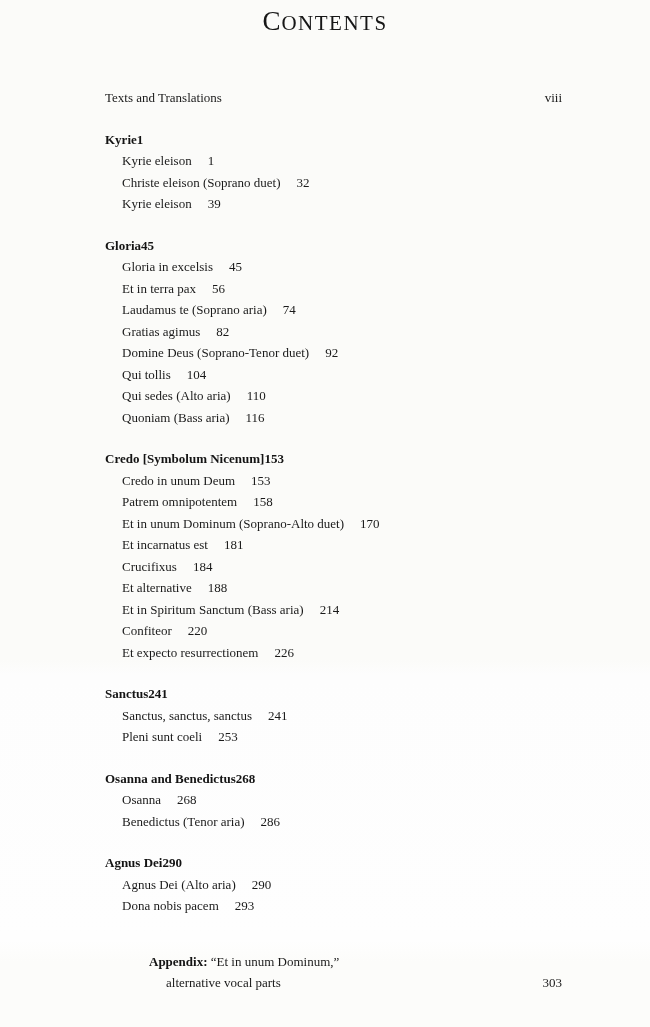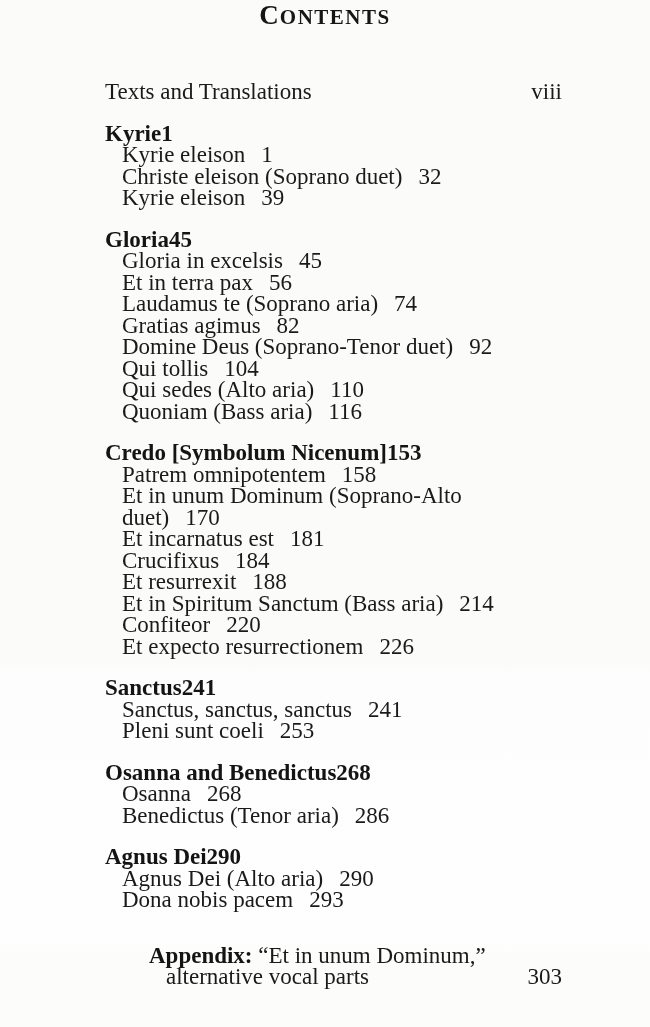--- a/index.html
+++ b/index.html
@@ -12,37 +12,37 @@
     width: 650px;
     height: 1027px;
     overflow: hidden;
     color: #1a1a1a;
     background: linear-gradient(180deg,
       #fbfbf9 0px, #fbfbf9 660px,
       #fdfdfd 675px, #fefefe 940px,
       #fcfcfa 962px, #fcfcfa 100%);
   }
   .page-title {
-    margin: 0 0 0 0;
+    margin: 6px 0 0 0;
     text-align: center;
     font-size: 21px;
-    font-weight: 700;
+    font-weight: 400;
     letter-spacing: 1.5px;
     color: #161616;
   }
   .page-title::first-letter {
     font-size: 27px;
     letter-spacing: 1px;
   }
   .toc {
     margin-left: 105px;
     width: 457px;
   }
   .row {
-    font-size: 23px;
+    font-size: 13px;
     line-height: 21.5px;
   }
   .front-row {
     margin-top: 50px;
     display: flex;
     justify-content: space-between;
   }
   .section { margin-top: 20px; }
   .head {
     display: flex;
@@ -102,25 +102,26 @@
             <div class="row item"><span>Qui sedes (Alto aria)</span><span class="pg">110</span></div>
             <div class="row item"><span>Quoniam (Bass aria)</span><span class="pg">116</span></div>
           </div>
         </div>
         <div class="section">
           <div class="row head">
             <span>Credo [Symbolum Nicenum]</span>
             <span class="pg">153</span>
           </div>
           <div class="items">
+            <div class="row item"><span>Credo in unum Deum</span><span class="pg">153</span></div>
             <div class="row item"><span>Patrem omnipotentem</span><span class="pg">158</span></div>
             <div class="row item"><span>Et in unum Dominum (Soprano-Alto duet)</span><span class="pg">170</span></div>
             <div class="row item"><span>Et incarnatus est</span><span class="pg">181</span></div>
             <div class="row item"><span>Crucifixus</span><span class="pg">184</span></div>
-            <div class="row item"><span>Et resurrexit</span><span class="pg">188</span></div>
+            <div class="row item"><span>Et alternative</span><span class="pg">188</span></div>
             <div class="row item"><span>Et in Spiritum Sanctum (Bass aria)</span><span class="pg">214</span></div>
             <div class="row item"><span>Confiteor</span><span class="pg">220</span></div>
             <div class="row item"><span>Et expecto resurrectionem</span><span class="pg">226</span></div>
           </div>
         </div>
         <div class="section">
           <div class="row head">
             <span>Sanctus</span>
             <span class="pg">241</span>
           </div>

